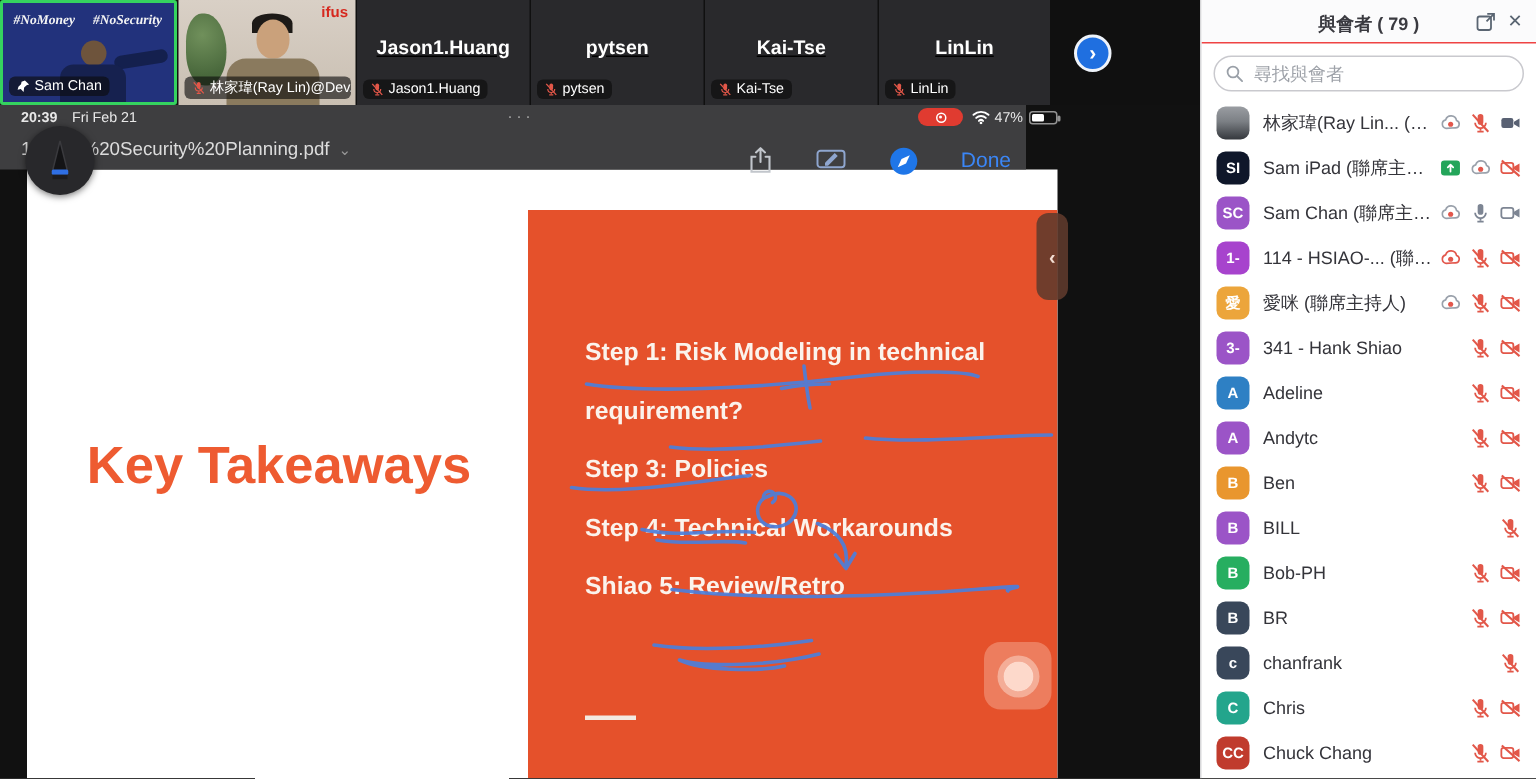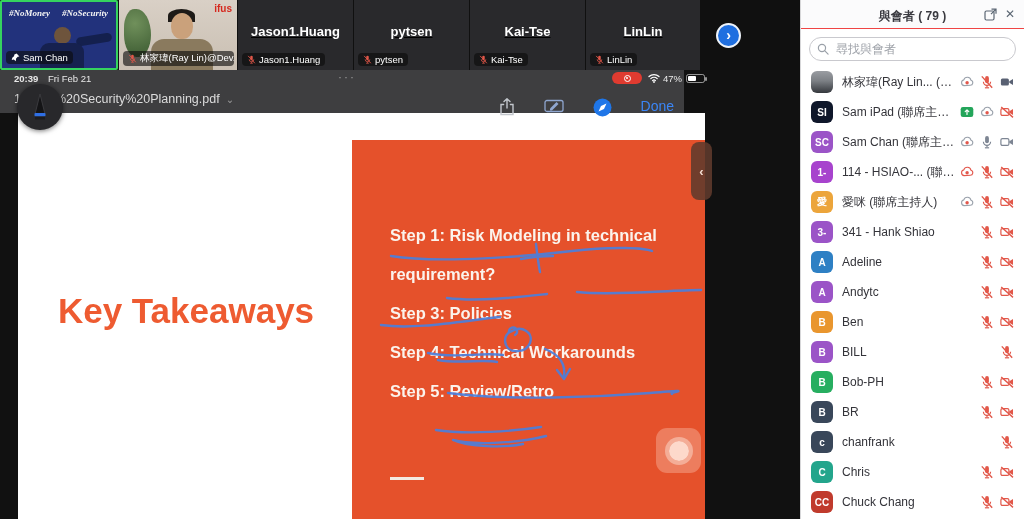--- a/index.html
+++ b/index.html
@@ -277,21 +277,21 @@
           <div class="step">
             <div>requirement?</div>
           </div>
           <div class="step">
             <div>Step 3: Policies</div>
           </div>
           <div class="step">
             <div>Step 4: Technical Workarounds</div>
           </div>
           <div class="step">
-            <div>Step 5: Review/Retro</div>
+            <div>Shiao 5: Review/Retro</div>
           </div>
         </div>
       <div class="dash"></div>
     </div>
 
     <svg class="ink" width="800" height="519" viewBox="0 0 800 519">
       <g id="ink-group" fill="none" stroke-linecap="round" stroke-linejoin="round" stroke-width="2.4" opacity="0.92" stroke="#4c7fdb">
         <path d="M391 256 C 440 264, 530 256, 572 251 S 645 248, 652 251"></path>
         <path d="M536 244 C 537 252, 538 262, 540 272"></path>
         <path d="M521 259 C 531 257, 545 256, 553 256"></path>

